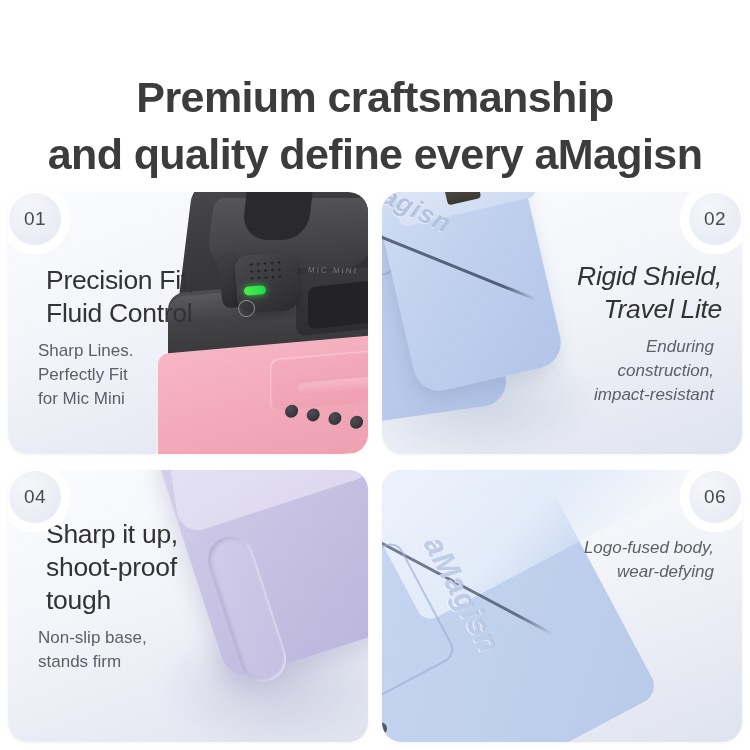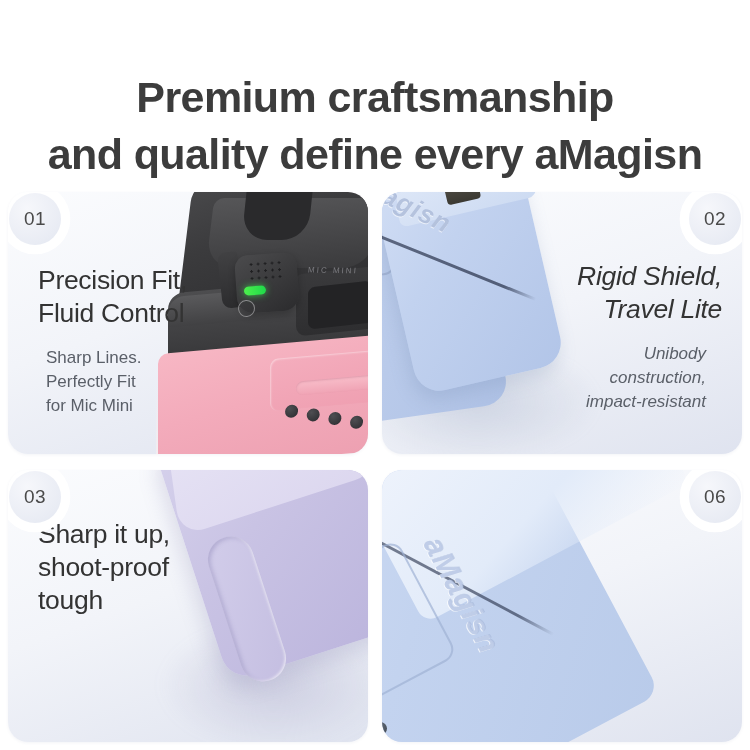--- a/index.html
+++ b/index.html
@@ -102,29 +102,29 @@
   }
   .copy.left  { left: 22px; text-align: left; }
   .copy.right { right: 20px; text-align: right; font-style: italic; }
 
   .copy .title {
     color: #333333;
     font-size: 26.5px;
     line-height: 33px;
     font-weight: 400;
     letter-spacing: -0.3px;
-    margin: 0 0 9px 8px;
+    margin: 0 0 9px 16px;
     white-space: pre-line;
   }
   .copy .sub {
     color: #5a5f68;
     font-size: 17px;
     line-height: 24px;
     font-weight: 400;
-    margin: 16px;
+    margin: 8px;
     white-space: pre-line;
   }
 
   .c1copy { top: 72px; }
   .c2copy { top: 68px; width: 200px; }
   .c3copy { top: 48px; }
   .c4copy { top: 58px; width: 230px; }
 
   
   .photo {
@@ -514,61 +514,65 @@
       </div>
 
       <div class="badge-wrap tr">
         <div class="badge-notch"></div>
         <div class="badge">02</div>
       </div>
 
       <div class="copy right c2copy">
         <p class="title">Rigid Shield,
 Travel Lite</p>
-        <p class="sub">Unibody
+        <p class="sub">Enduring
 construction,
 impact-resistant</p>
       </div>
     </div>
 
     <div class="card r1 c0">
       <div class="photo">
         <div class="p3-shadow"></div>
         <div class="p3-body"></div>
         <div class="p3-topface"></div>
 
         <div class="p3-groove"></div>
       </div>
 
       <div class="badge-wrap tl">
         <div class="badge-notch"></div>
-        <div class="badge">03</div>
+        <div class="badge">04</div>
       </div>
 
       <div class="copy left c3copy">
         <p class="title">Sharp it up,
 shoot-proof
 tough</p>
+        <p class="sub">Non-slip base,
+stands firm</p>
       </div>
     </div>
 
     <div class="card r1 c1">
       <div class="photo">
         <div class="p4-body"></div>
         <div class="p4-highlight"></div>
         <div class="p4-seam"></div>
         <div class="p4-panel"></div>
 
         <div class="p4-logo">aMagisn</div>
         <div class="p4-dot"></div>
       </div>
 
       <div class="badge-wrap tr">
         <div class="badge-notch"></div>
         <div class="badge">06</div>
       </div>
 
       <div class="copy right c4copy">
+        <p class="sub">Logo-fused body,
+wear-defying</p>
       </div>
     </div>
 
   </div>
 </div>
 
 </body></html>

